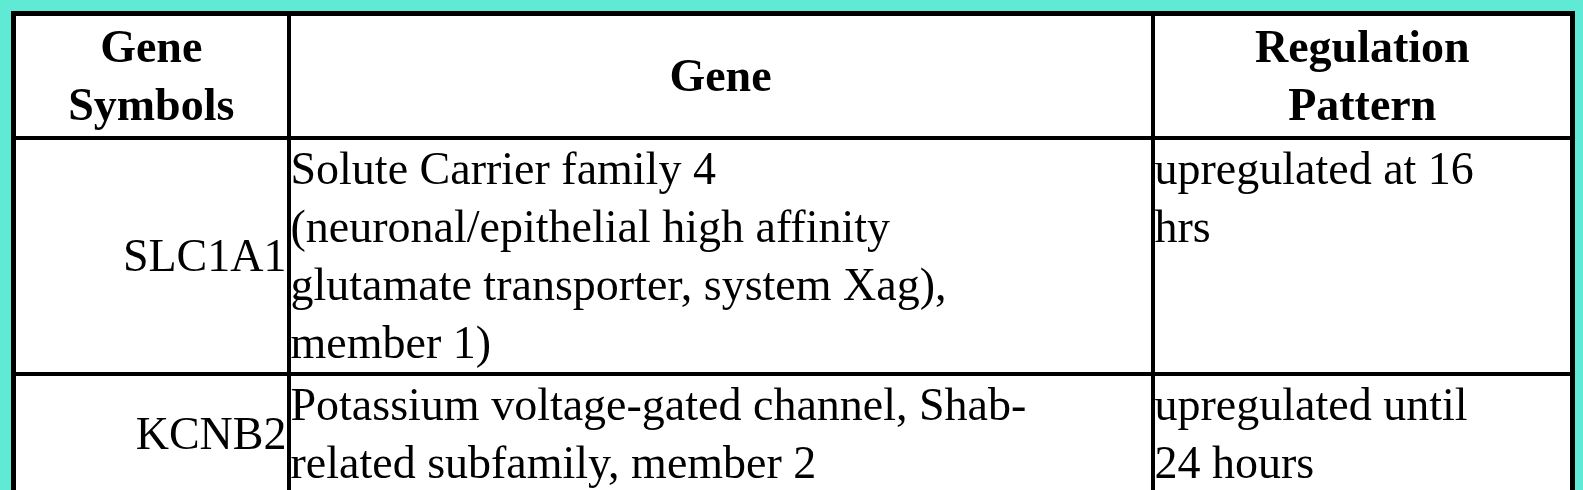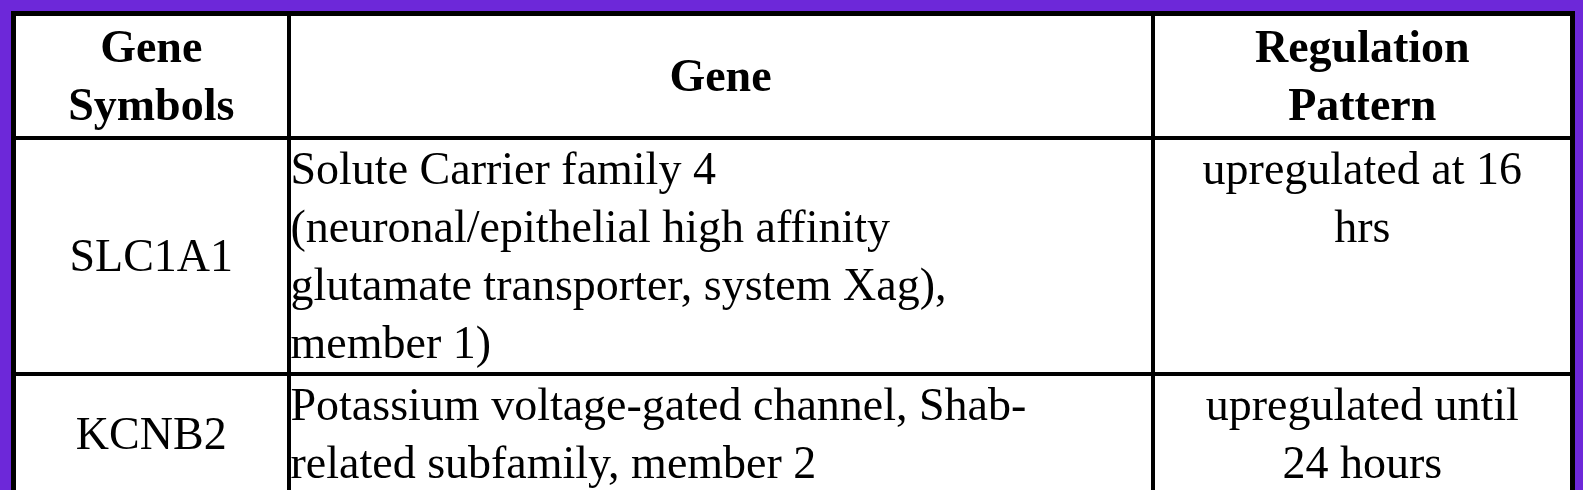--- a/index.html
+++ b/index.html
@@ -9,21 +9,21 @@
     width: 1583px;
     height: 490px;
     overflow: hidden;
     font-family: "Liberation Serif", "DejaVu Serif", serif;
     color: #000000;
   }
   .page {
     position: relative;
     width: 1583px;
     height: 490px;
-    background: #6d28d9;
+    background: #5eead4;
   }
   table.gene-table {
     position: absolute;
     left: 11px;
     top: 11px;
     width: 1559px;
     height: 468px;
     border-collapse: collapse;
     table-layout: fixed;
     border: 5px solid #000000;
@@ -44,30 +44,30 @@
     vertical-align: middle;
     padding: 2px 4px;
   }
   col.c-symbols { width: 275px; }
   col.c-gene    { width: 864px; }
   col.c-reg     { width: 420px; }
   tr.header-row { height: 116px; }
   tr.row-1      { height: 233px; }
   tr.row-2      { height: 119px; }
   td.symbol-cell {
-    text-align: center;
+    text-align: right;
     vertical-align: middle;
   }
   td.gene-cell {
     text-align: left;
     vertical-align: top;
     padding: 3px 2px 3px 9px;
   }
   td.reg-cell {
-    text-align: center;
+    text-align: left;
     vertical-align: top;
     padding: 3px 2px 3px 10px;
   }
 </style>
 </head>
 <body>
 
 <div class="page">
   <table class="gene-table">
     <colgroup>

